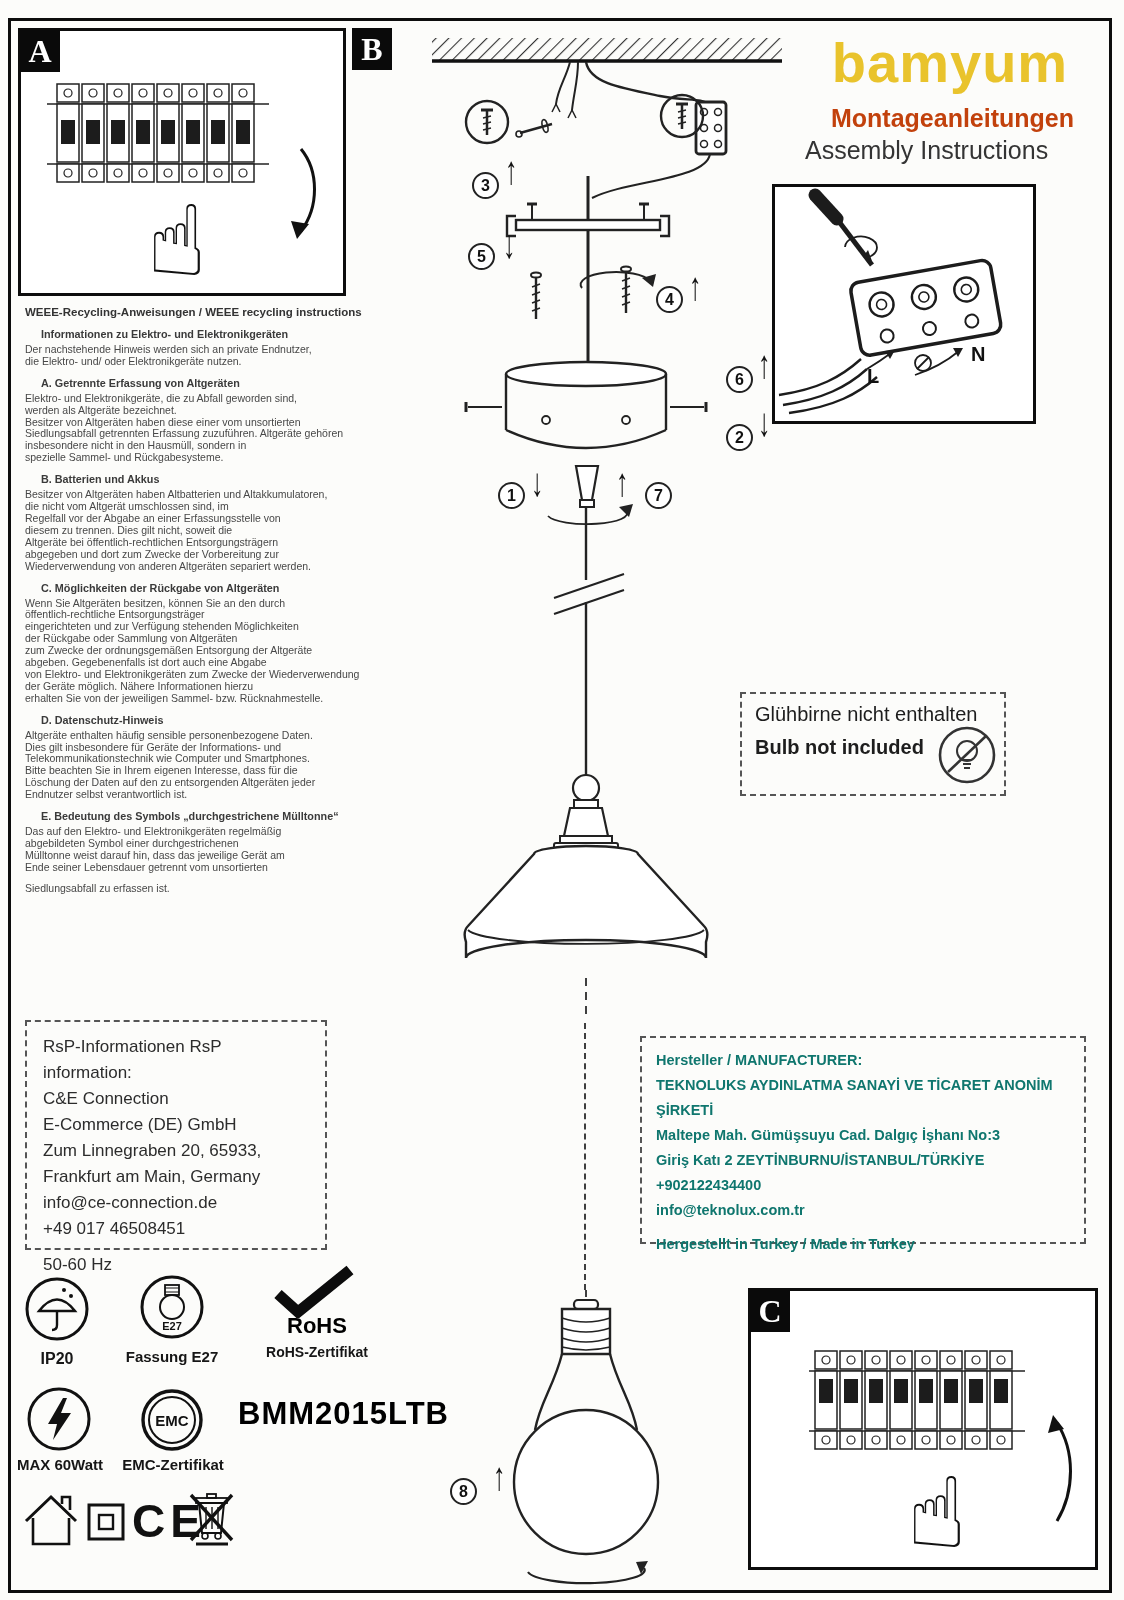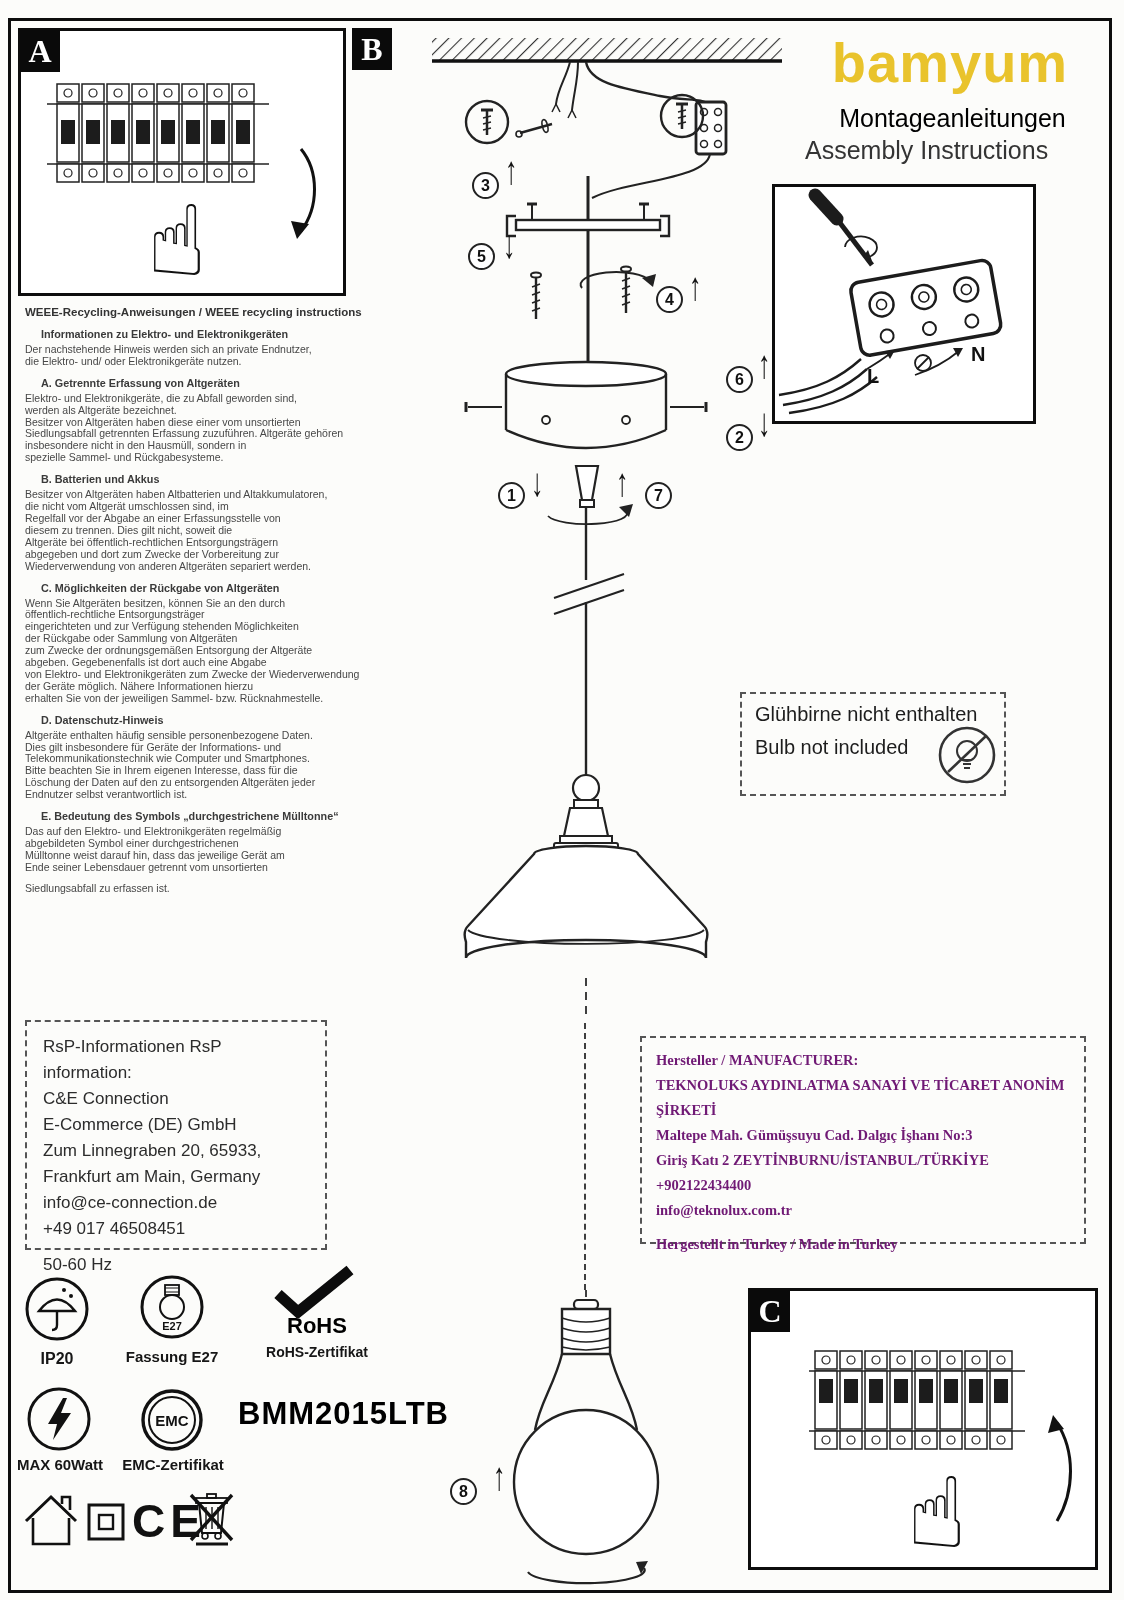--- a/index.html
+++ b/index.html
@@ -20,41 +20,41 @@
   .tab-floating {
     position:absolute; width:40px; height:42px; background:#0a0a0a; color:#fff;
     font-family:"Liberation Serif", serif; font-size:32px; font-weight:bold;
     display:flex; align-items:center; justify-content:center;
   }
 
   
   .brand { position:absolute; left:800px; top:30px; width:300px; text-align:center;
     font-size:56px; font-weight:bold; letter-spacing:1px; color:#e9c32c; }
   .sub-de { position:absolute; left:805px; top:104px; width:295px; text-align:center;
-    font-size:25px; font-weight:400; color:#000000; }
+    font-size:25px; font-weight:700; color:#c2410c; }
   .sub-en { position:absolute; left:805px; top:136px; width:295px; text-align:left;
     font-size:25px; font-weight:500; color:#343434; }
 
   
   .weee { position:absolute; left:25px; top:291px; width:408px; color:#474747; }
   .weee .title { font-size:11.5px; font-weight:bold; color:#333; margin:16px 0 2px; }
   .weee h4 { margin:9px 0 4px; font-size:10.8px; color:#3a3a3a;padding-left:16px; }
   .weee p { margin:0 0 3px; font-size:10.5px; line-height:11.9px; white-space:pre-line; }
 
   
   .dashed-box { position:absolute; border:2px dashed #555; background:transparent; }
   .rsp { left:25px; top:1020px; width:302px; height:230px; padding:12px 16px; box-sizing:border-box; }
   .rsp div { font-size:17px; line-height:26px; color:#2c2c2c; }
   .rsp .last { margin-top:10px; }
   .mfr { left:640px; top:1036px; width:446px; height:208px; padding:10px 14px; box-sizing:border-box; }
-  .mfr div { font-size:14.5px; font-weight:bold; line-height:25px; color:#701a75;font-family:Liberation Serif, serif; }
+  .mfr div { font-size:14.5px; font-weight:bold; line-height:25px; color:#0f766e; }
   .mfr .foot { margin-top:9px; }
   .bulbnote { left:740px; top:692px; width:262px; height:100px; }
   .bulbnote .l1 { position:absolute; left:13px; top:9px;  font-size:20px; color:#1d1d1d; }
-  .bulbnote .l2 { position:absolute; left:13px; top:42px; font-size:20px; color:#1d1d1d; }
+  .bulbnote .l2 { position:absolute; left:13px; top:42px; font-size:20px; color:#1d1d1d;font-weight:bold; }
   .bulbnote svg { position:absolute; right:6px; top:30px; }
 
   
   .step { position:absolute; width:27px; height:27px; border:2.5px solid #222; border-radius:50%;
     box-sizing:border-box; display:flex; align-items:center; justify-content:center;
     font-size:16px; font-weight:600; color:#111; background:#fff; }
   .arr { position:absolute; font-size:25px; color:#111; transform:scaleY(1.6); transform-origin:center; line-height:1; }
 
   
   .dropline { position:absolute; left:584px; top:1023px; height:267px; width:0; border-left:2px dashed #3f3f3f; }

